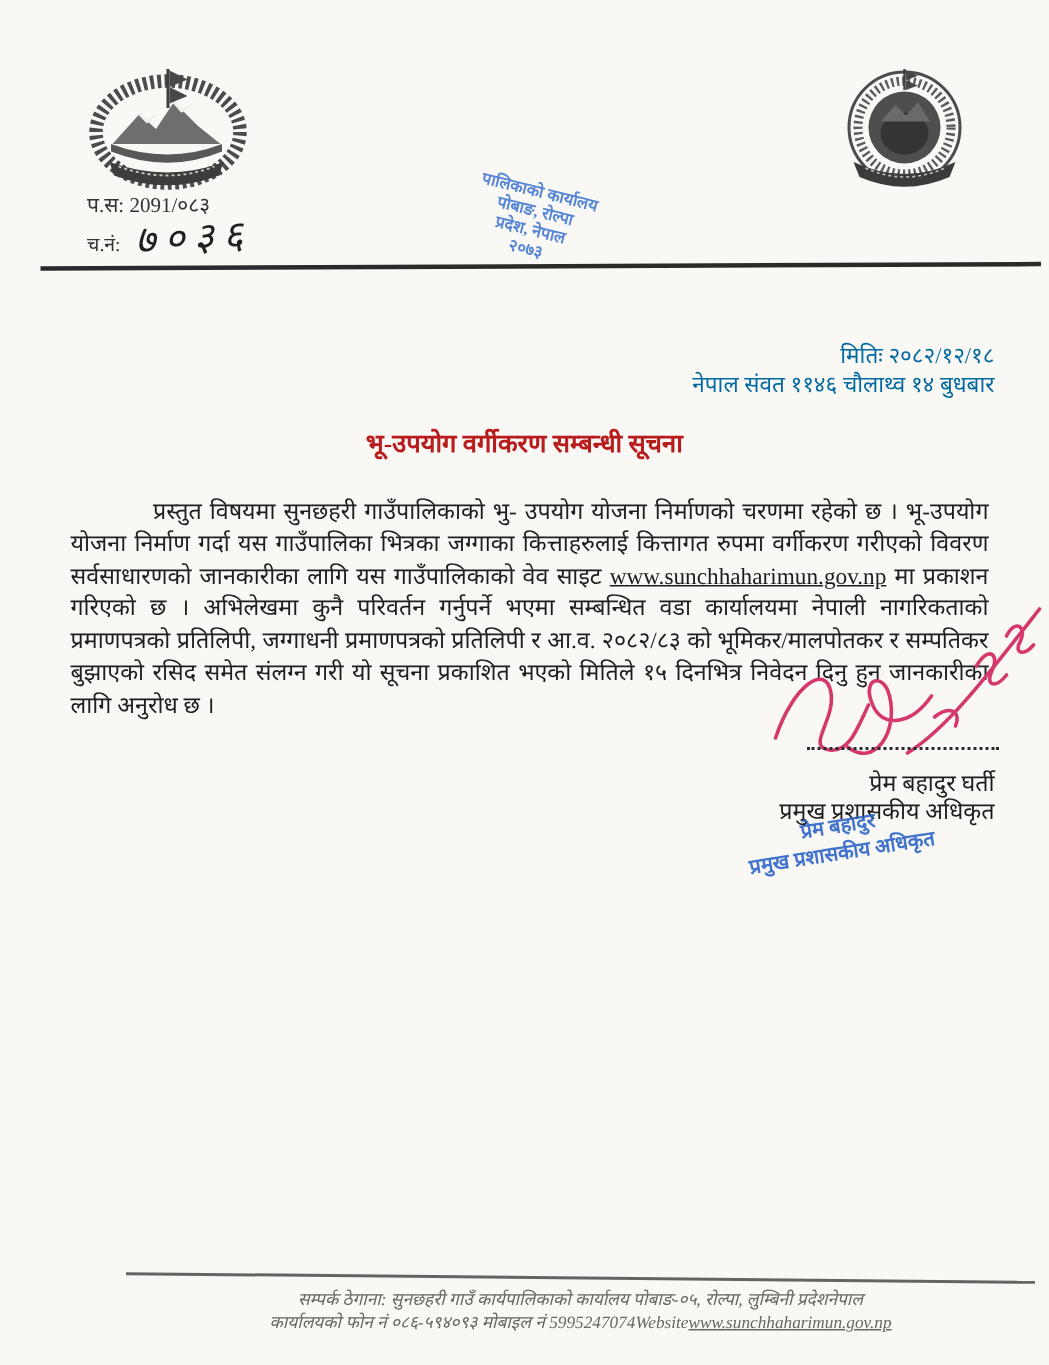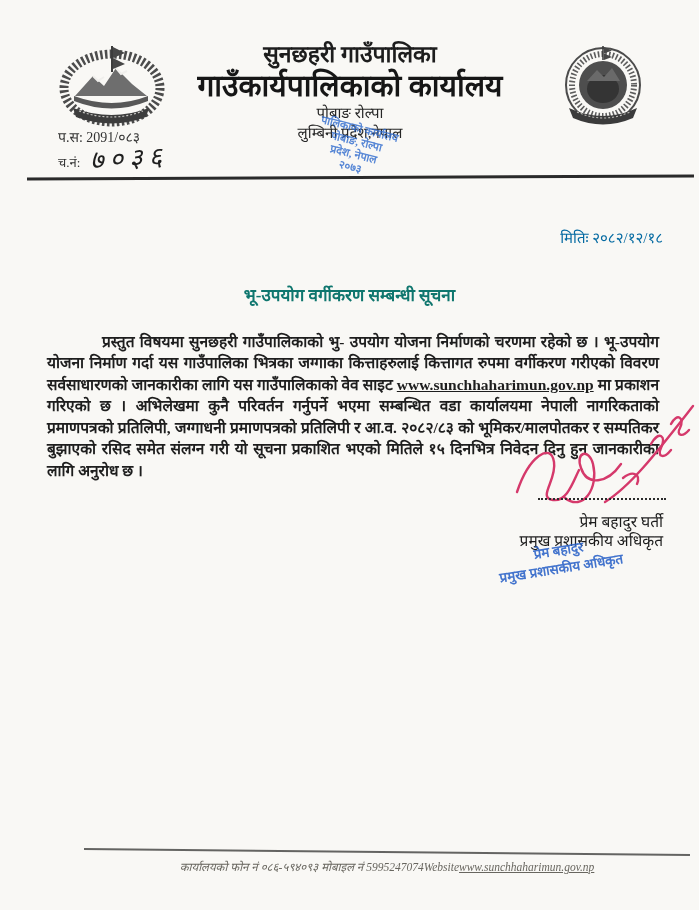--- a/index.html
+++ b/index.html
@@ -24,25 +24,25 @@
   }
   .header-stamp{
     position:absolute;left:280px;top:122px;width:150px;text-align:center;
     transform:rotate(14deg);color:#2f6bce;opacity:.8;font-size:11px;line-height:13px;
     font-weight:600;pointer-events:none;
   }
   .rule-top{position:absolute;left:27px;top:176px;width:667px;border-top:3px solid #2a2a2a;transform:rotate(-0.25deg);}
   
   .date-block{position:absolute;right:36px;top:229px;text-align:right;font-size:15px;line-height:19px;color:#0369a1;}
   
-  .subject{position:absolute;left:0;top:283px;width:699px;text-align:center;font-size:17px;font-weight:700;color:#0f766e;}
+  .subject{position:absolute;left:0;top:283px;width:699px;text-align:center;font-size:17px;font-weight:700;color:#b91c1c;}
   
   .body-text{
     position:absolute;left:47px;top:315px;width:612px;
-    font-size:15.5px;line-height:21.5px;text-align:justify;text-indent:55px;color:#1e1e1e;font-weight:bold;
+    font-size:15.5px;line-height:21.5px;text-align:justify;text-indent:55px;color:#1e1e1e;
   }
   .body-url{text-decoration:underline;}
   
   .signature-ink{position:absolute;left:505px;top:386px;width:194px;height:152px;pointer-events:none;}
   .dotted-line{position:absolute;left:538px;top:498px;width:128px;border-bottom:2.5px dotted #2c2c2c;}
   .sig-name{position:absolute;right:36px;top:510px;font-size:15.5px;color:#1d1d1d;text-align:left;}
   .sig-title{position:absolute;right:36px;top:529px;font-size:15.5px;color:#1d1d1d;text-align:right;}
   .sig-stamp{
     position:absolute;left:440px;top:542px;width:240px;text-align:center;
     transform:rotate(-9deg);color:#2a62c8;font-weight:700;font-size:13.5px;line-height:18px;opacity:.88;
@@ -82,45 +82,40 @@
       <circle cx="49" cy="41" r="24" fill="#4e4e4e"></circle>
       <ellipse cx="49" cy="45" rx="16" ry="14" fill="#343434"></ellipse>
       <path d="M33 37 L43 26 L50 33 L58 24 L66 37 Z" fill="#6a6a6a"></path>
       <line x1="49" y1="2" x2="49" y2="16" stroke="#3d3d3d" stroke-width="1.6"></line>
       <path d="M50 3 L58 6.5 L50 9.5 Z M50 9.5 L58 13 L50 16 Z" fill="#474747"></path>
       <path d="M15 64 Q49 80 83 64 L79 74 Q49 87 19 74 Z" fill="#3b3b3b"></path>
       <path d="M23 68 Q49 80 76 68" stroke="#bdbcb8" stroke-width="1.1" fill="none" stroke-dasharray="2 2"></path>
     </svg>
   </span>
 
-  <div class="head-center">
-    <div class="muni-name">सुनछहरी गाउँपालिका</div>
-    <div class="office-name">गाउँकार्यपालिकाको कार्यालय</div>
-    <div class="addr">पोबाङ रोल्पा</div>
-    <div class="addr">लुम्बिनी प्रदेश,नेपाल</div>
-  </div>
 
   <div class="ref-block">
     <div>प.स: 2091/०८३</div>
     <div class="dispatch-row">
       <span>च.नं:</span><span class="hand-number">७०३६</span>
     </div>
   </div>
 
   <div class="header-stamp">
     <div>पालिकाको कार्यालय</div>
     <div>पोबाङ, रोल्पा</div>
     <div>प्रदेश, नेपाल</div>
     <div>२०७३</div>
   </div>
 
   <div class="rule-top"></div>
 
   <div class="date-block">
     <div>मितिः २०८२/१२/१८</div>
+    <div>नेपाल संवत ११४६ चौलाथ्व १४ बुधबार</div>
   </div>
 
   <div class="subject">भू-उपयोग वर्गीकरण सम्बन्धी सूचना</div>
 
   <p class="body-text"><span>प्रस्तुत विषयमा सुनछहरी  गाउँपालिकाको भु- उपयोग योजना निर्माणको चरणमा रहेको छ । भू-उपयोग योजना निर्माण गर्दा यस गाउँपालिका भित्रका जग्गाका कित्ताहरुलाई कित्तागत रुपमा वर्गीकरण गरीएको विवरण सर्वसाधारणको जानकारीका लागि यस गाउँपालिकाको वेव साइट </span><span class="body-url">www.sunchhaharimun.gov.np</span><span> मा प्रकाशन गरिएको छ । अभिलेखमा कुनै परिवर्तन गर्नुपर्ने भएमा सम्बन्धित वडा कार्यालयमा नेपाली नागरिकताको प्रमाणपत्रको प्रतिलिपी, जग्गाधनी प्रमाणपत्रको प्रतिलिपी र आ.व. २०८२/८३ को भूमिकर/मालपोतकर र सम्पतिकर बुझाएको रसिद समेत संलग्न गरी यो सूचना प्रकाशित भएको मितिले १५ दिनभित्र निवेदन दिनु हुन जानकारीका लागि अनुरोध छ ।</span></p>
 
   <span class="signature-ink">
     <svg width="194" height="152" viewBox="0 0 194 152" xmlns="http://www.w3.org/2000/svg" fill="none" stroke="#d5396b" stroke-width="2.4" stroke-linecap="round">
       <path d="M12 106 C24 70 46 56 49 76 C52 94 32 112 48 114 C62 116 68 96 74 84"></path>
       <path d="M60 112 C78 126 94 102 88 78 C84 62 70 66 76 82 C82 100 102 98 116 78"></path>
@@ -135,18 +130,19 @@
   <div class="sig-name">प्रेम बहादुर घर्ती</div>
   <div class="sig-title">प्रमुख प्रशासकीय अधिकृत</div>
 
   <div class="sig-stamp">
     <div>प्रेम बहादुर</div>
     <div>प्रमुख प्रशासकीय अधिकृत</div>
   </div>
 
   <div class="rule-bottom"></div>
   <div class="footer">
+    <div>सम्पर्क ठेगाना: सुनछहरी गाउँ कार्यपालिकाको कार्यालय पोबाङ-०५, रोल्पा, लुम्बिनी प्रदेशनेपाल</div>
     <div>
       <span>कार्यालयको फोन नं ०८६-५९४०९३ मोबाइल नं 5995247074</span><span class="lat">Website</span><span class="u">www.sunchhaharimun.gov.np</span>
     </div>
   </div>
 
 </div>
 
 </body></html>

